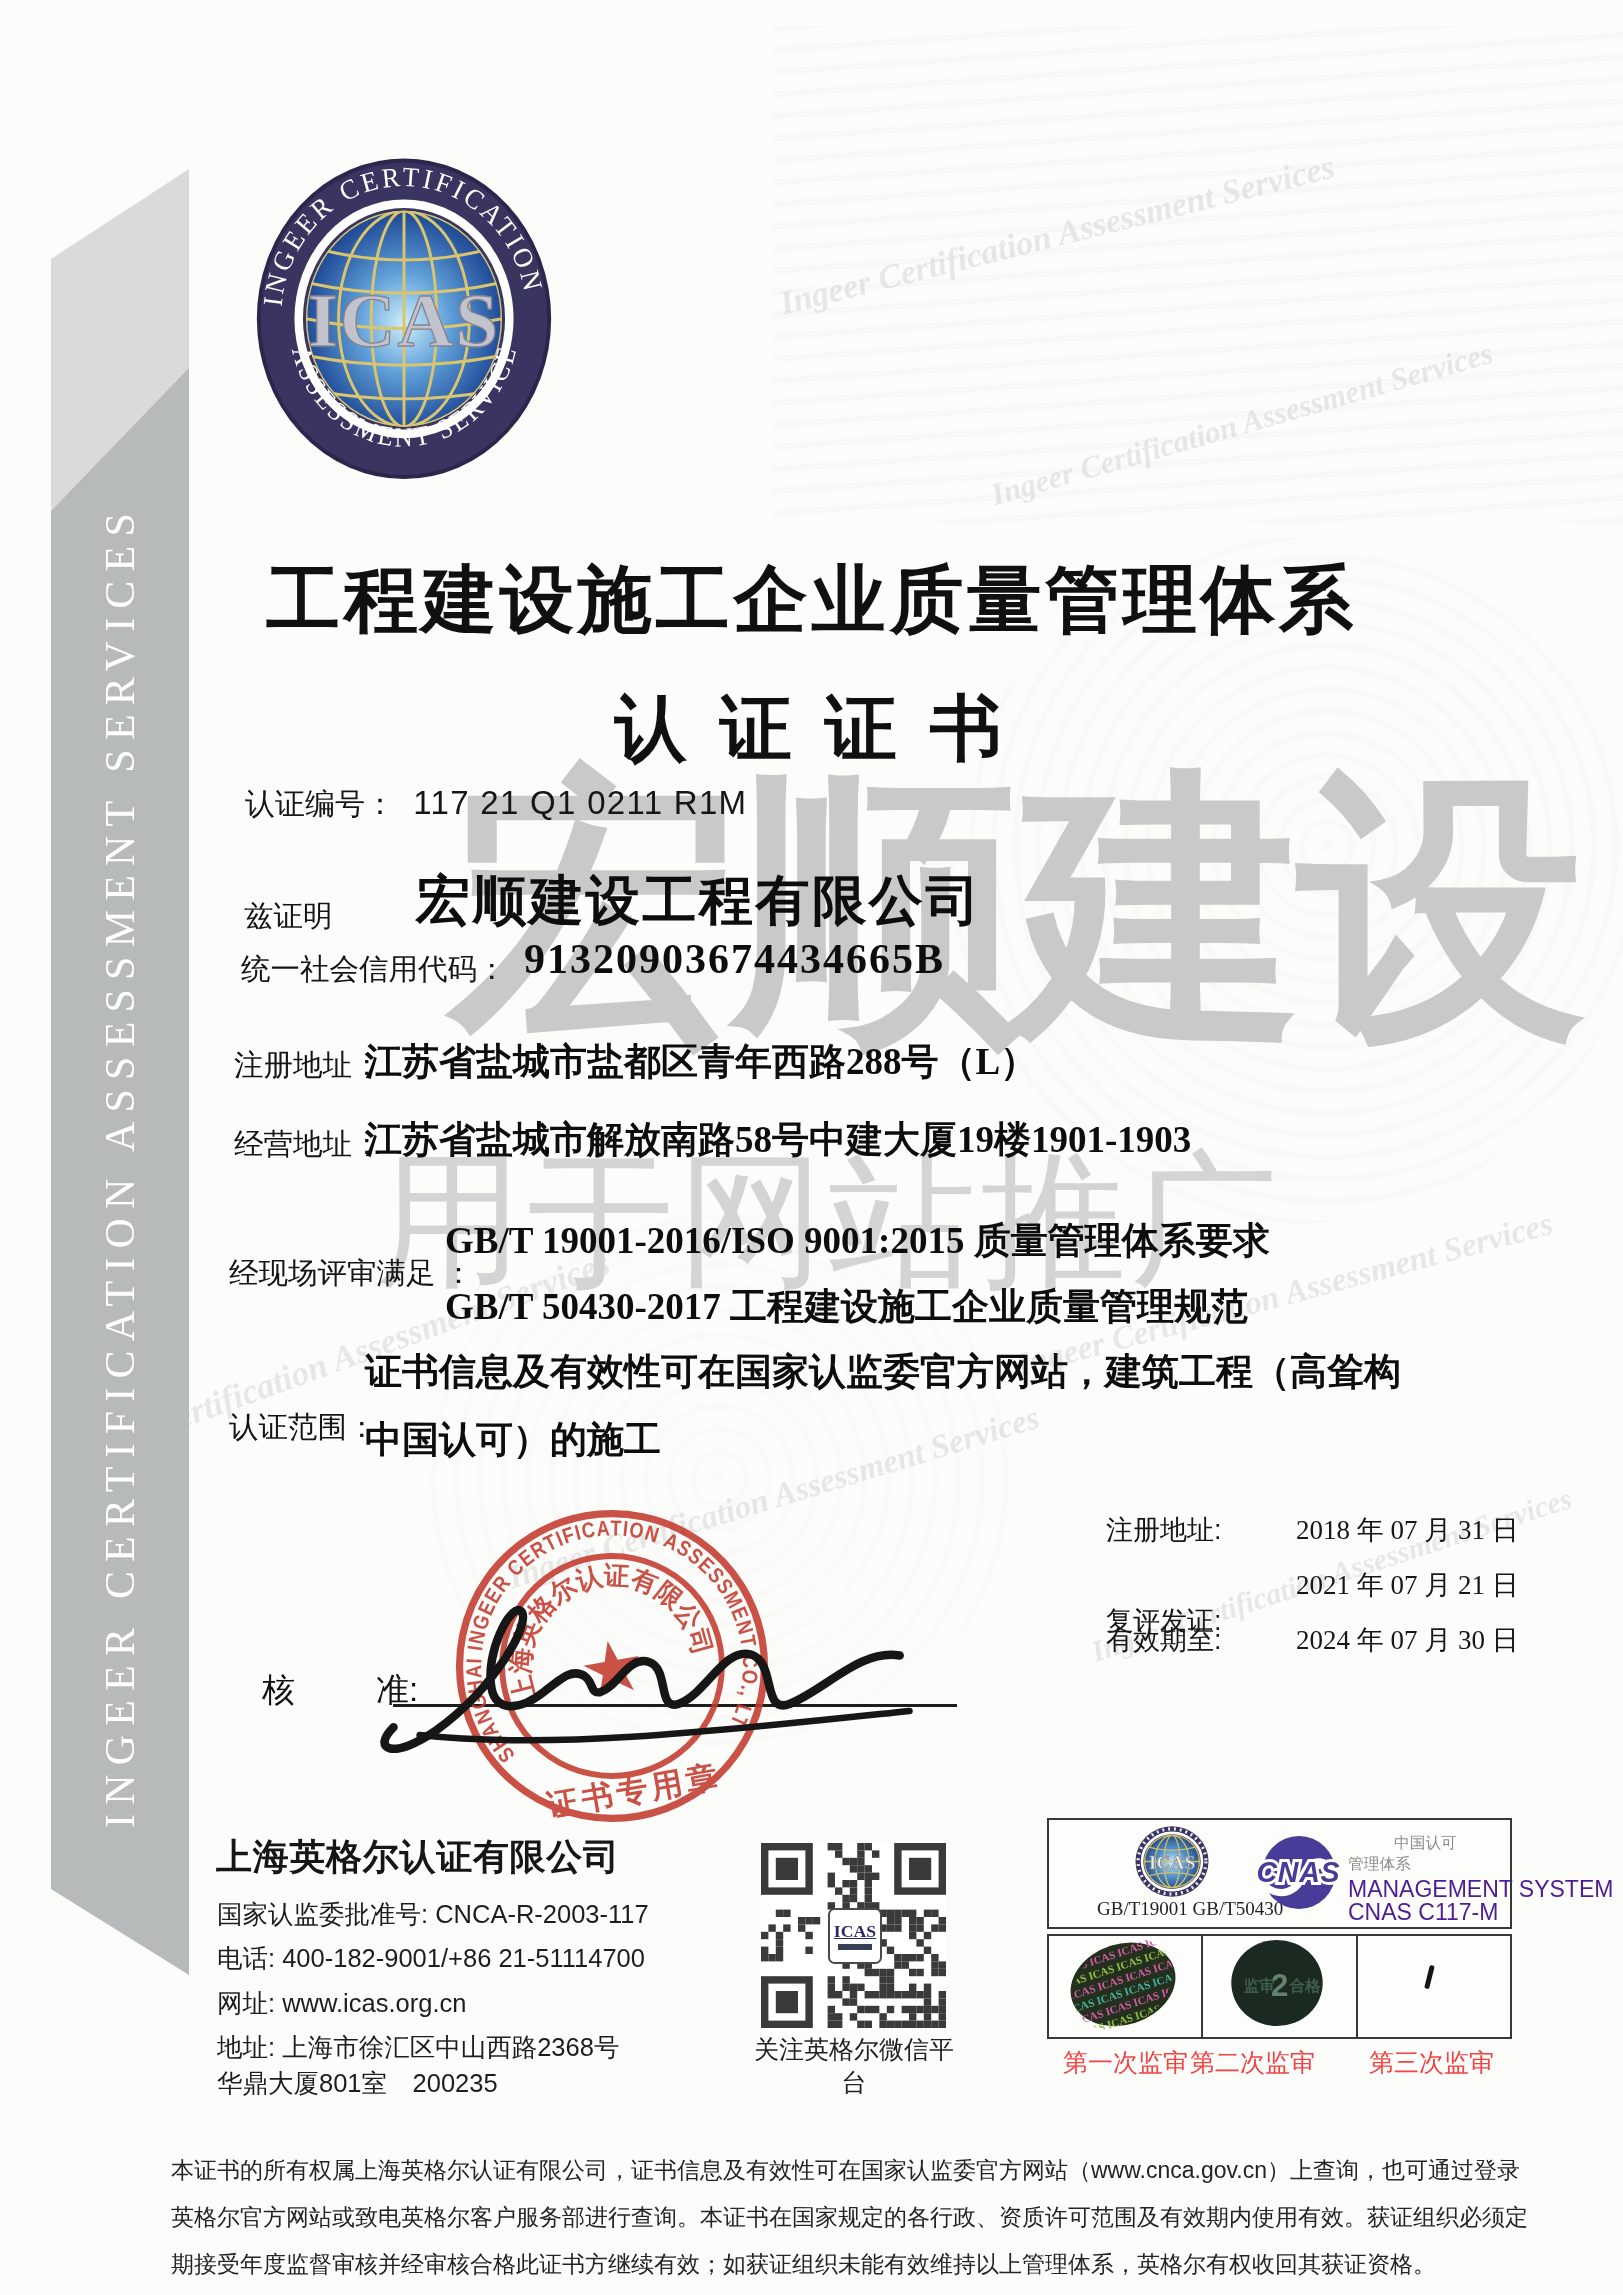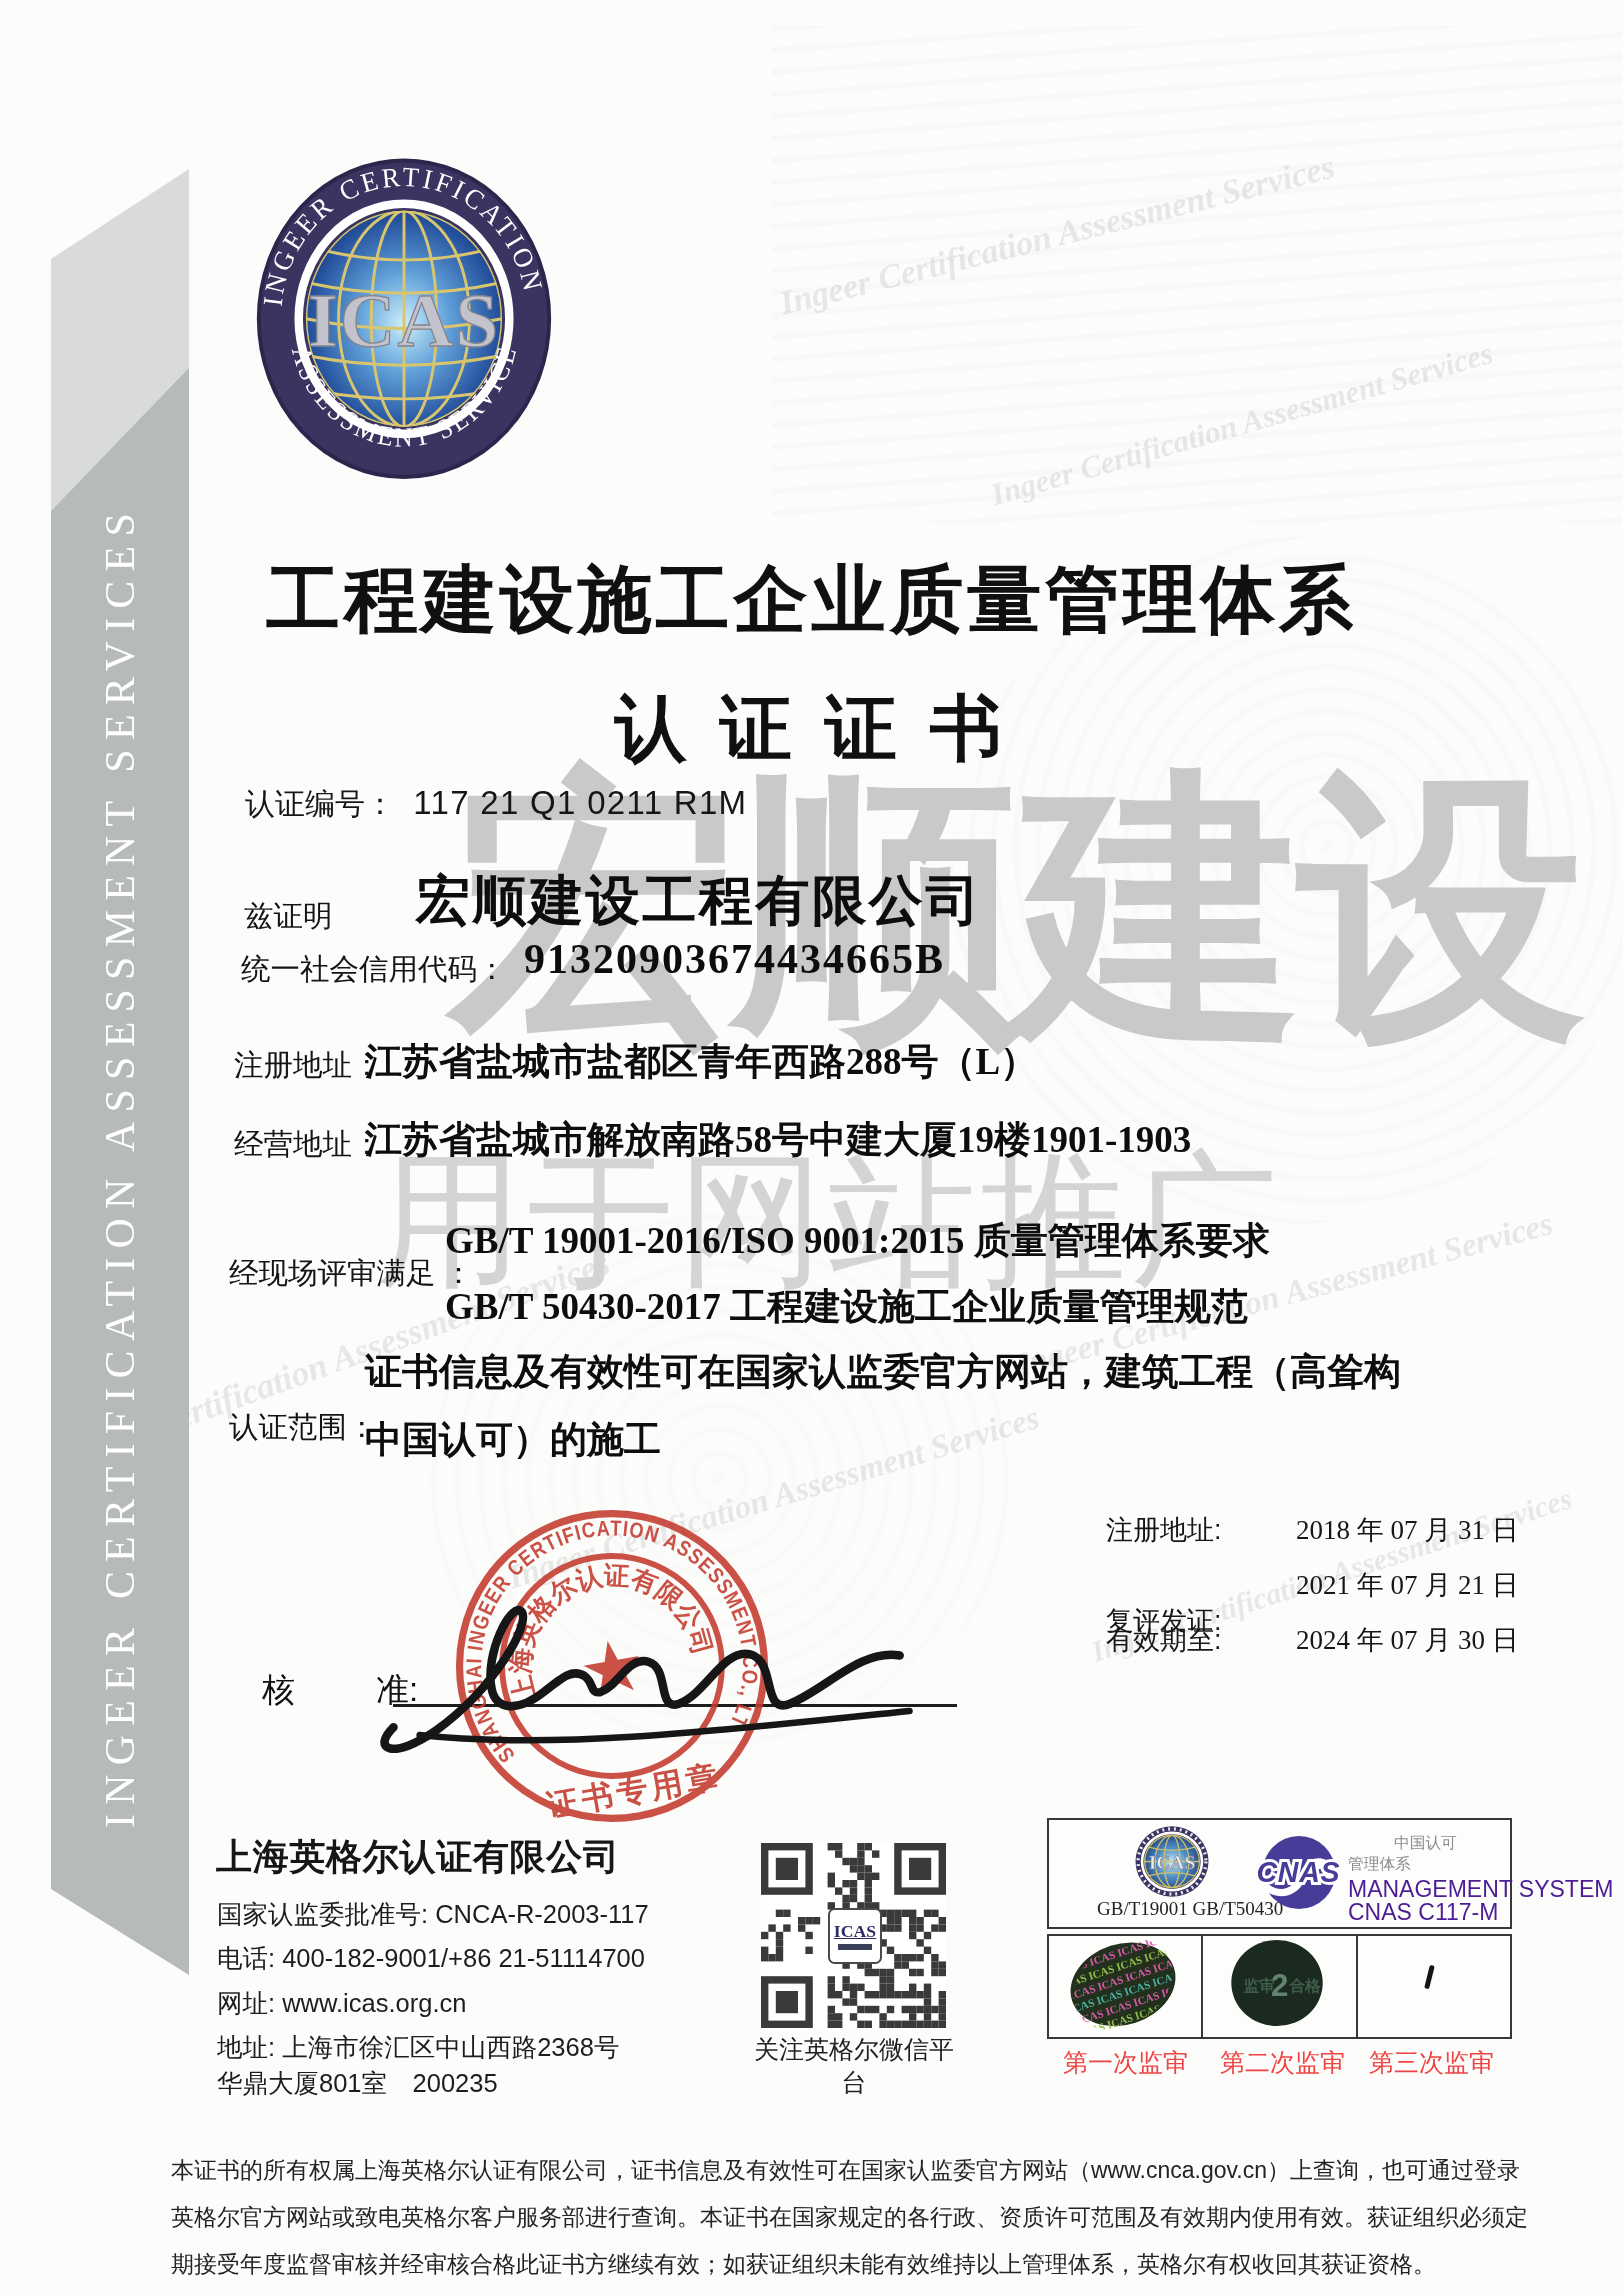--- a/index.html
+++ b/index.html
@@ -480,19 +480,19 @@
       <ellipse cx="113" cy="72" rx="70" ry="66" fill="#1b2a21"></ellipse>
       <text x="62" y="84" font-size="24" font-weight="700" fill="#3e5c49">监审</text>
       <text x="104" y="92" font-size="48" font-weight="800" fill="#64836d">2</text>
       <text x="132" y="84" font-size="24" font-weight="700" fill="#3e5c49">合格</text>
     </svg>
   </div>
   <div class="audit-cell"></div>
 </div>
 <div class="abs content tick"></div>
 <div class="abs content audit-label" style="left:1049px;">第一次监审</div>
-<div class="abs content audit-label" style="left:1206px;">第二次监审</div>
+<div class="abs content audit-label" style="left:1176px;">第二次监审</div>
 <div class="abs content audit-label" style="left:1355px;">第三次监审</div>
 
 <div class="abs content footer-line nowrap" style="top:2155px;">本证书的所有权属上海英格尔认证有限公司，证书信息及有效性可在国家认监委官方网站（www.cnca.gov.cn）上查询，也可通过登录</div>
 <div class="abs content footer-line nowrap" style="top:2202px;">英格尔官方网站或致电英格尔客户服务部进行查询。本证书在国家规定的各行政、资质许可范围及有效期内使用有效。获证组织必须定</div>
 <div class="abs content footer-line nowrap" style="top:2249px;">期接受年度监督审核并经审核合格此证书方继续有效；如获证组织未能有效维持以上管理体系，英格尔有权收回其获证资格。</div>
 
 
 </body></html>

